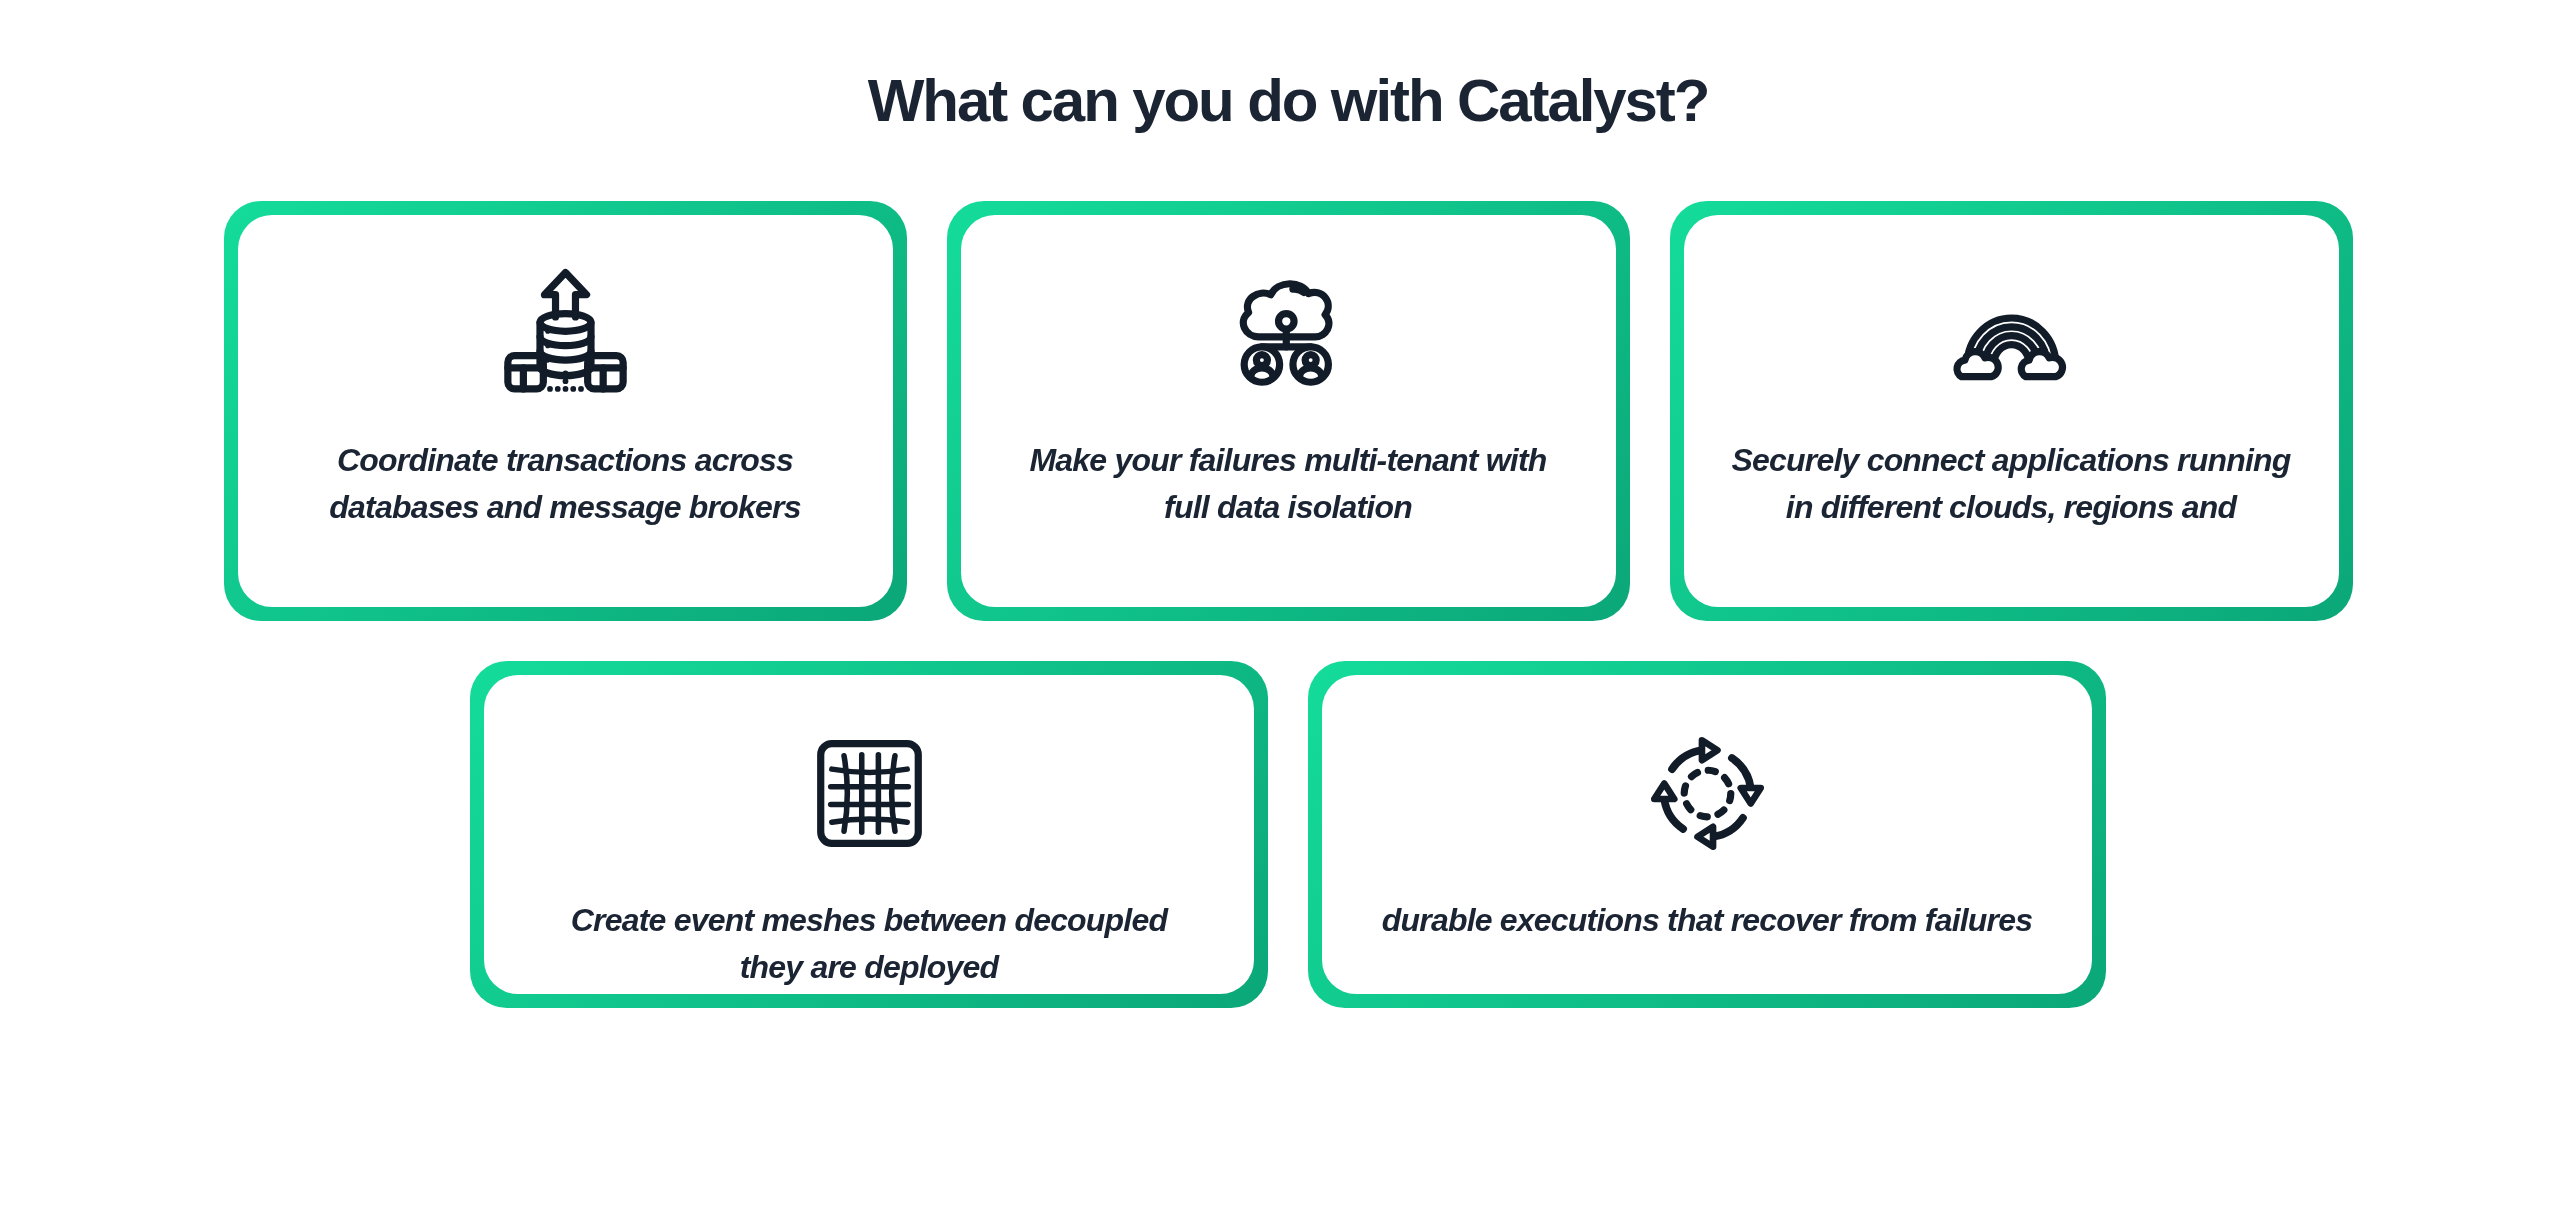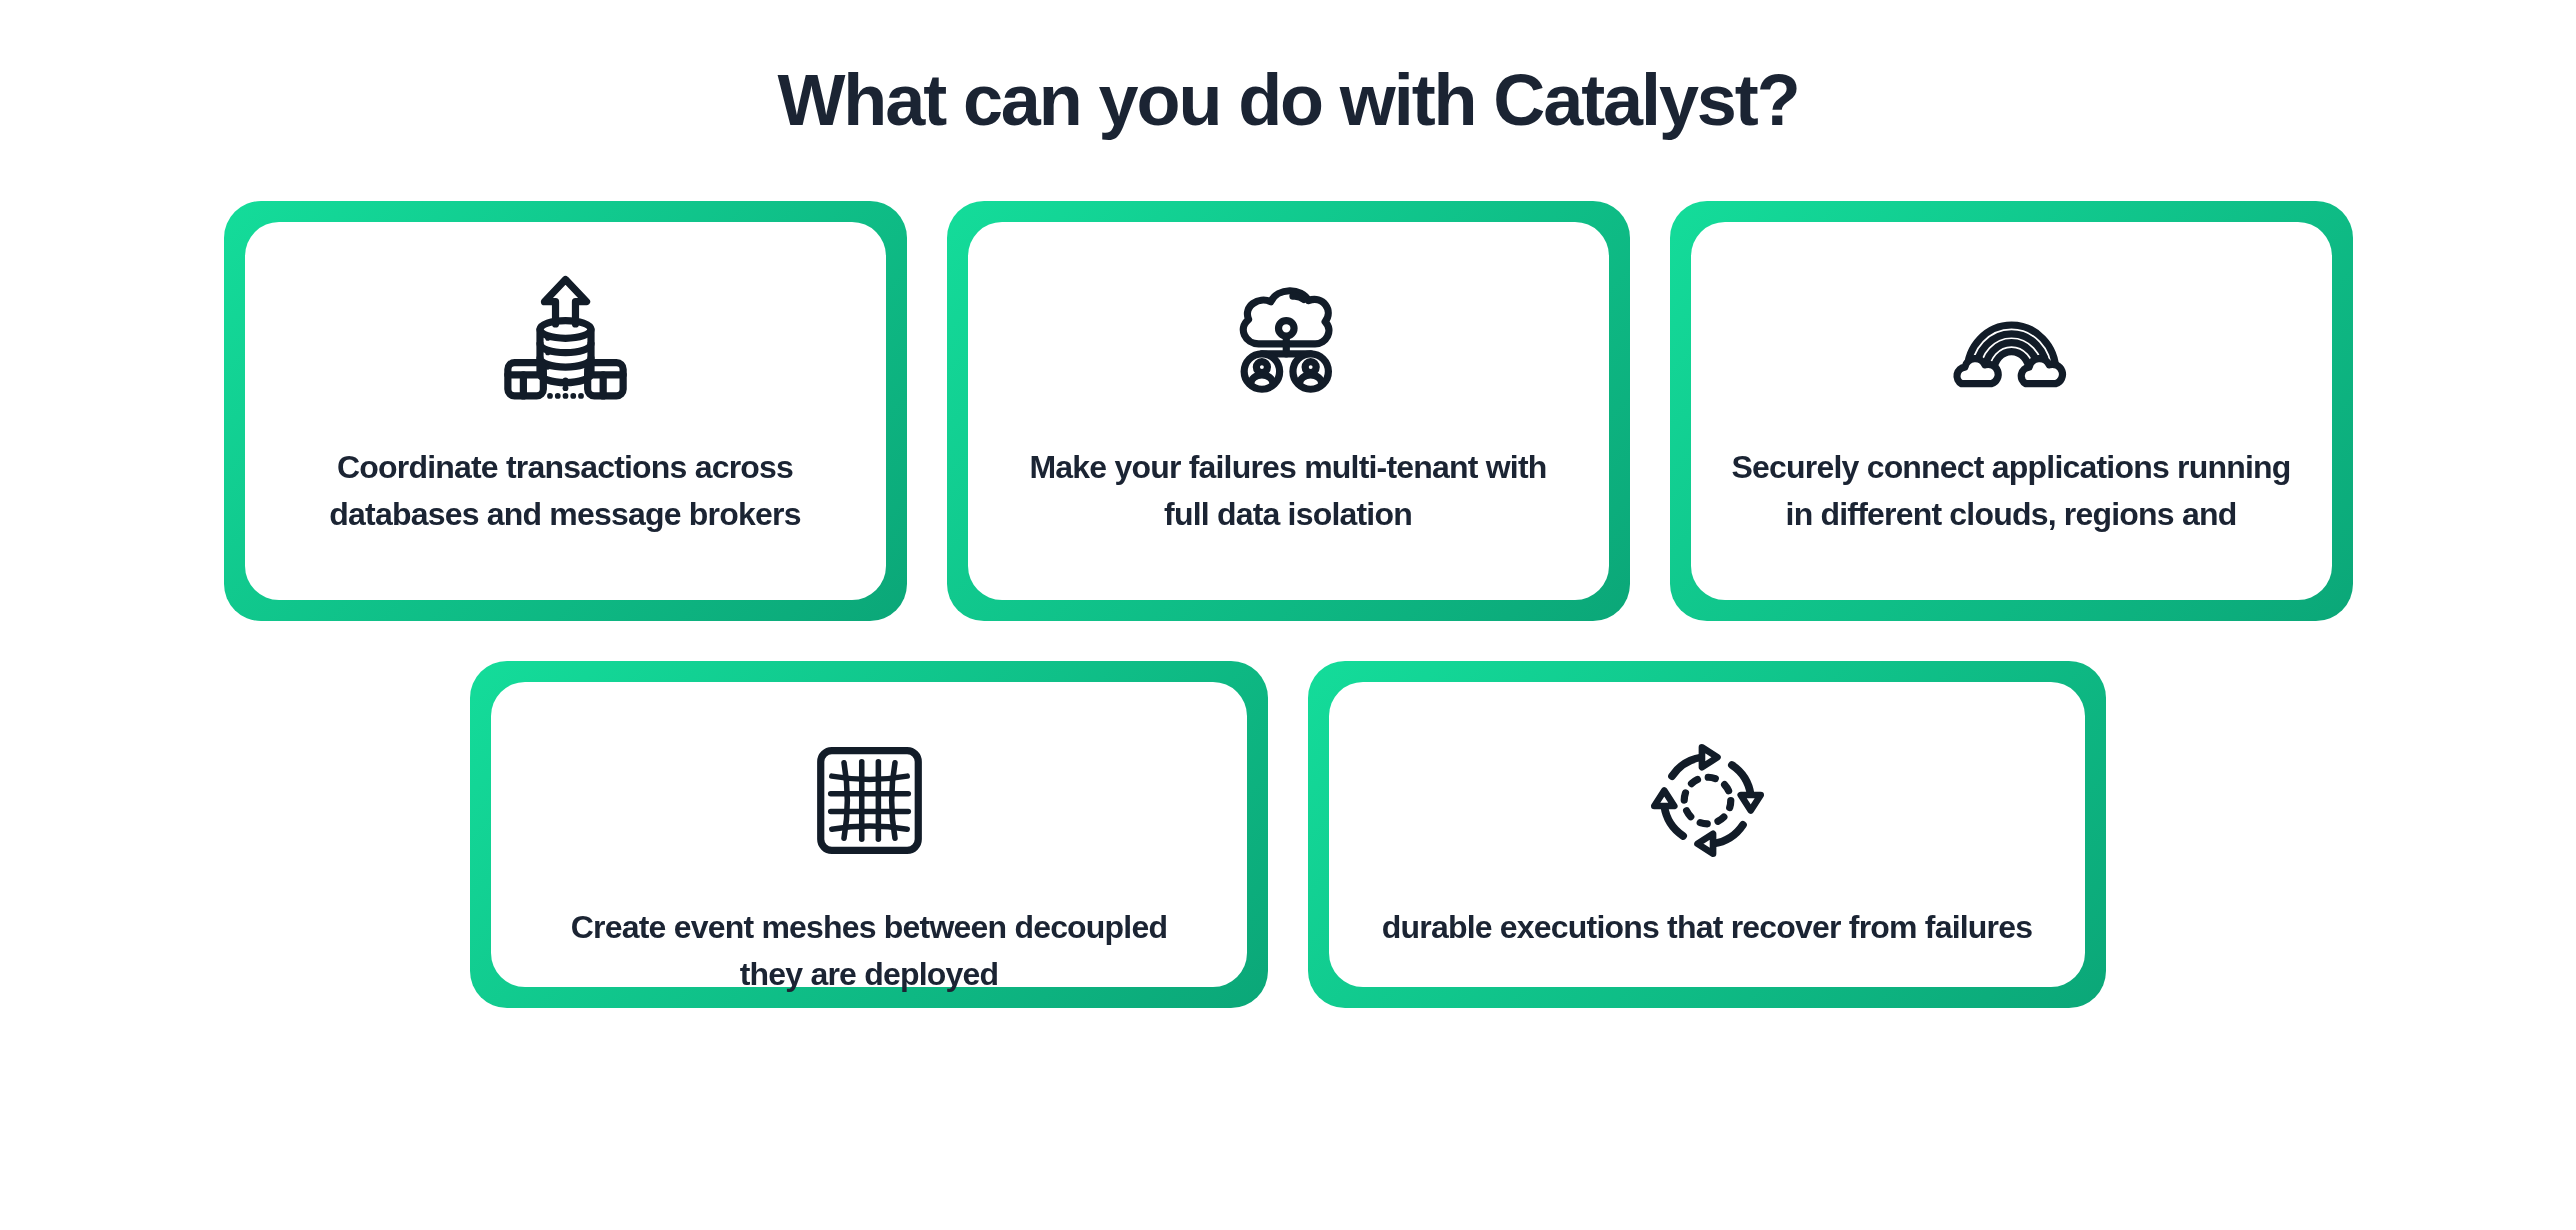--- a/index.html
+++ b/index.html
@@ -5,37 +5,38 @@
   * { margin: 0; padding: 0; box-sizing: border-box; }
   html, body {
     width: 2576px; height: 1231px;
     background: #ffffff;
     font-family: "Liberation Sans", sans-serif;
     overflow: hidden;
   }
   h1.page-title {
     margin-top: 47px;
     text-align: center;
-    font-size: 72px;
+    font-size: 60px;
     line-height: 107px;
     font-weight: 700;
     letter-spacing: -2.1px;
     color: #1b2433;
   }
   .row {
     display: flex;
     justify-content: center;
     gap: 40px;
   }
   .row-top { margin-top: 47px; }
   .row-bottom { margin-top: 40px; }
   .card {
     border-radius: 37px;
-    padding: 21px;
+    padding: 14px;
     background: linear-gradient(135deg, #14dc9a 0%, #0ba778 100%);
+    font-style: italic;
   }
   .row-top .card { width: 683px; height: 420px; }
   .row-bottom .card { width: 798px; height: 347px; }
   .card-inner {
     width: 100%; height: 100%;
     background: #ffffff;
     border-radius: 34px;
     display: flex;
     flex-direction: column;
     align-items: center;

